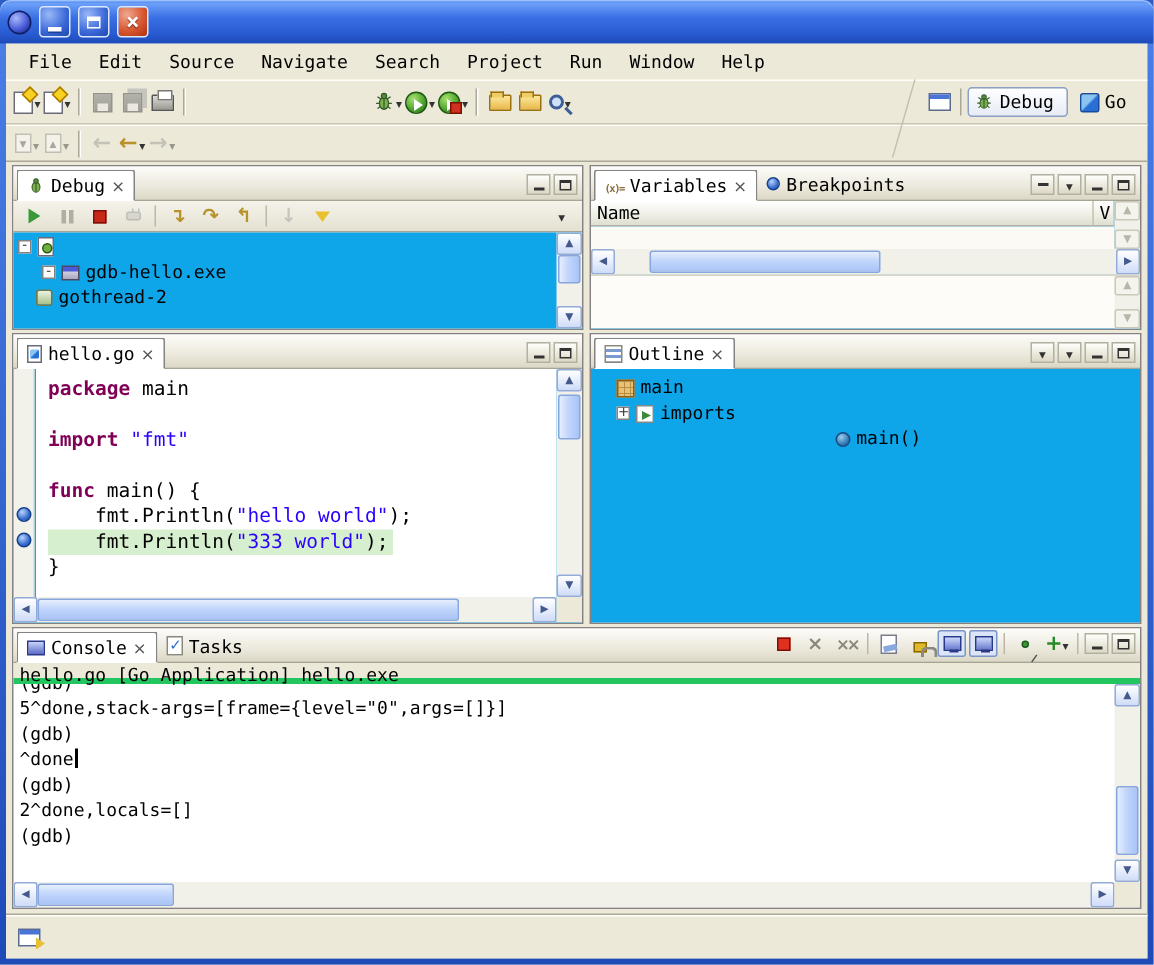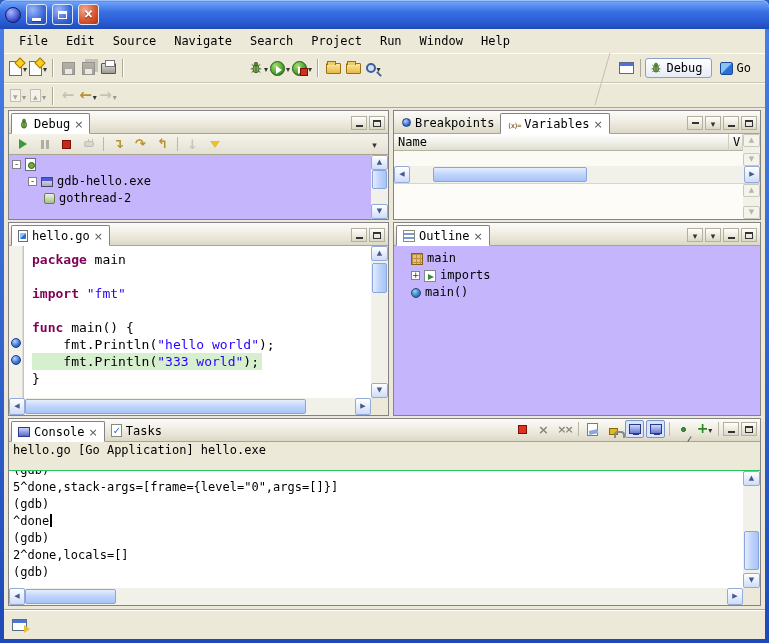--- a/index.html
+++ b/index.html
@@ -72,21 +72,21 @@
   .vheader{height:23px;flex:none;background:linear-gradient(180deg,#fdfcf9,#eae7da 65%,#dcd8c6);display:flex;align-items:flex-end;border-bottom:1px solid #a8a494;padding-left:2px}
   .tab{height:21px;display:flex;align-items:center;gap:4px;padding:0 6px;white-space:nowrap}
   .tab.sel{background:#fff;border:1px solid #848284;border-bottom:1px solid #fff;border-radius:2px 2px 0 0;margin-bottom:-1px;position:relative;z-index:2}
   .tabx::after{content:"\00d7";font-family:"DejaVu Sans",sans-serif;font-size:11px;color:#555;line-height:10px}
   .hdr-right{margin-left:auto;display:flex;align-items:center;gap:2px;padding:0 3px 3px 0}
   .vbtn{width:16px;height:14px;border:1px solid #b4b0a0;background:linear-gradient(#fffffb,#dcd8c6);display:flex;align-items:center;justify-content:center}
   .g-min{display:block;width:7px;height:2px;background:#333;margin-top:6px}
   .g-max{display:block;width:8px;height:7px;border:1px solid #333;border-top:2px solid #333}
   .g-chev::after{content:"\25be";font-family:"DejaVu Sans",sans-serif;font-size:9px;color:#333}
   .view-toolbar{height:21px;flex:none;background:linear-gradient(#f5f3ea,#e4e1d2);border-bottom:1px solid #a8a494;display:flex;align-items:center;padding:0 4px;gap:3px}
-  .vbody{position:relative;flex:1;overflow:hidden;background:#c4b5fd}
+  .vbody{position:relative;flex:1;overflow:hidden;background:#0ea5e9}
 
   
   .dbtn{width:19px;height:17px;display:flex;align-items:center;justify-content:center;border:1px solid transparent}
   .dsep{width:1px;height:14px;background:#bcb8a8;margin:0 2px}
   .sh-resume{border-left:8px solid #3a9a3a;border-top:5px solid transparent;border-bottom:5px solid transparent}
   .sh-pause{width:8px;height:9px;border-left:3px solid #b0aea2;border-right:3px solid #b0aea2}
   .sh-stop{width:9px;height:9px;background:#c82818;border:1px solid #7a1008}
   .sh-disc{width:10px;height:6px;background:#c0beb2;border:1px solid #8a887c;border-radius:2px}
   .sh-disc::after{content:"";position:absolute;left:3px;top:-3px;width:1px;height:3px;background:#8a887c;box-shadow:4px 0 0 #8a887c}
   .g-stepin::after{content:"\21b4";color:#b8912a;font-family:"DejaVu Sans",sans-serif;font-weight:bold;font-size:13px;line-height:13px}
@@ -163,21 +163,21 @@
   .c-str{color:#2a00ff}
   .c-pl{color:#000}
 
   
   .colheader{position:absolute;left:0;right:17px;top:0;height:17px;display:flex}
   .colcell{background:linear-gradient(#ffffff,#eeede4 60%,#e0ded0);border-right:1px solid #d0cebc;border-bottom:1px solid #b4b2a0;padding:0 4px;line-height:16px;white-space:nowrap;overflow:hidden}
   .table-empty{position:absolute;left:0;right:17px;top:17px;height:15px;background:#fbfaf4}
   .detail-pane{position:absolute;left:0;right:0;top:49px;bottom:0;background:#fdfcf8;border-top:1px solid #d8d5c4}
 
   
-  .console-band{height:29px;flex:none;background:#ece9d8;border-bottom:1px solid #22c55e;line-height:16px;padding-left:4px;white-space:nowrap}
+  .console-band{height:14px;flex:none;background:#ece9d8;border-bottom:4px solid #22c55e;line-height:16px;padding-left:4px;white-space:nowrap}
   .console-textwrap{position:relative;flex:1;overflow:hidden}
   .console-lines{position:absolute;left:4px;right:17px;top:0;bottom:17px;overflow:hidden;margin-top:-9px}
   .console-line{height:17px;line-height:17px;white-space:pre}
   .caret{display:inline-block;width:2px;height:13px;background:#000;vertical-align:-2px;margin-left:1px}
 
   
   .statusbar{position:absolute;left:0;right:0;bottom:0;height:30px;background:#ece9d8;border-top:1px solid #aca899;box-shadow:inset 0 1px 0 #fffef8;display:flex;align-items:center;padding:0 8px}
   .fastview-icon{width:15px;height:12px;background:#fff;border:1px solid #5a6a8a;position:relative}
   .fastview-icon::before{content:"";position:absolute;left:0;top:0;right:0;height:3px;background:#4a74d8}
   .fastview-icon::after{content:"";position:absolute;right:-4px;bottom:-3px;border-left:6px solid #e8c030;border-top:4px solid transparent;border-bottom:4px solid transparent}
@@ -383,45 +383,45 @@
           <div id="debug-tree" style="padding-top:1px">
               <div class="tree-row" style="padding-left: 3px;">
                 <span class="expander">-</span>
                 <span class="ic launch-config-icon"></span>
               </div>
               <div class="tree-row" style="padding-left: 19px;">
                 <span class="expander">-</span>
                 <span class="ic exe-icon"></span>
                 <span class="tlabel">gdb-hello.exe</span>
               </div>
-              <div class="tree-row" style="padding-left: 35px;">
+              <div class="tree-row" style="padding-left: 15px;">
                 <span class="ic thread-icon"></span>
                 <span class="tlabel">gothread-2</span>
               </div>
             </div>
           <div class="vscroll" style="right:0;top:0;bottom:0">
             <span class="sbtn up"></span>
             <span class="strack">
                 <span class="sthumb" style="top:0;height:55%"></span>
               </span>
             <span class="sbtn down"></span>
           </div>
         </div>
       </div>
 
       <div class="view" style="left:389px;top:2px;width:368px;height:110px">
         <div class="vheader">
-          <div class="tab">
-            <span class="ic breakpoint-tab-icon"></span>
-            <span>Breakpoints</span>
-          </div>
           <div class="tab sel">
             <span class="ic variables-tab-icon"></span>
             <span>Variables</span>
             <span class="tabx"></span>
+          </div>
+          <div class="tab">
+            <span class="ic breakpoint-tab-icon"></span>
+            <span>Breakpoints</span>
           </div>
           <div class="hdr-right">
             <span class="vbtn">
                 <span class="g-min" style="margin-top:0"></span>
               </span>
             <span class="vbtn">
                 <span class="g-chev"></span>
               </span>
             <span class="vbtn">
                 <span class="g-min"></span>
@@ -534,21 +534,21 @@
           <div id="outline-tree" style="padding:4px 0 0 14px">
               <div class="tree-row" style="padding-left: 3px;">
                 <span class="ic package-icon"></span>
                 <span class="tlabel">main</span>
               </div>
               <div class="tree-row" style="padding-left: 3px;">
                 <span class="expander">+</span>
                 <span class="ic imports-icon"></span>
                 <span class="tlabel">imports</span>
               </div>
-              <div class="tree-row" style="padding-left: 3px;">
+              <div class="tree-row" style="padding-left: 3px; justify-content: center;">
                 <span class="ic function-icon"></span>
                 <span class="tlabel">main()</span>
               </div>
             </div>
         </div>
       </div>
 
       <div class="view" style="left:4px;top:310px;width:753px;height:188px">
         <div class="vheader">
           <div class="tab sel">

